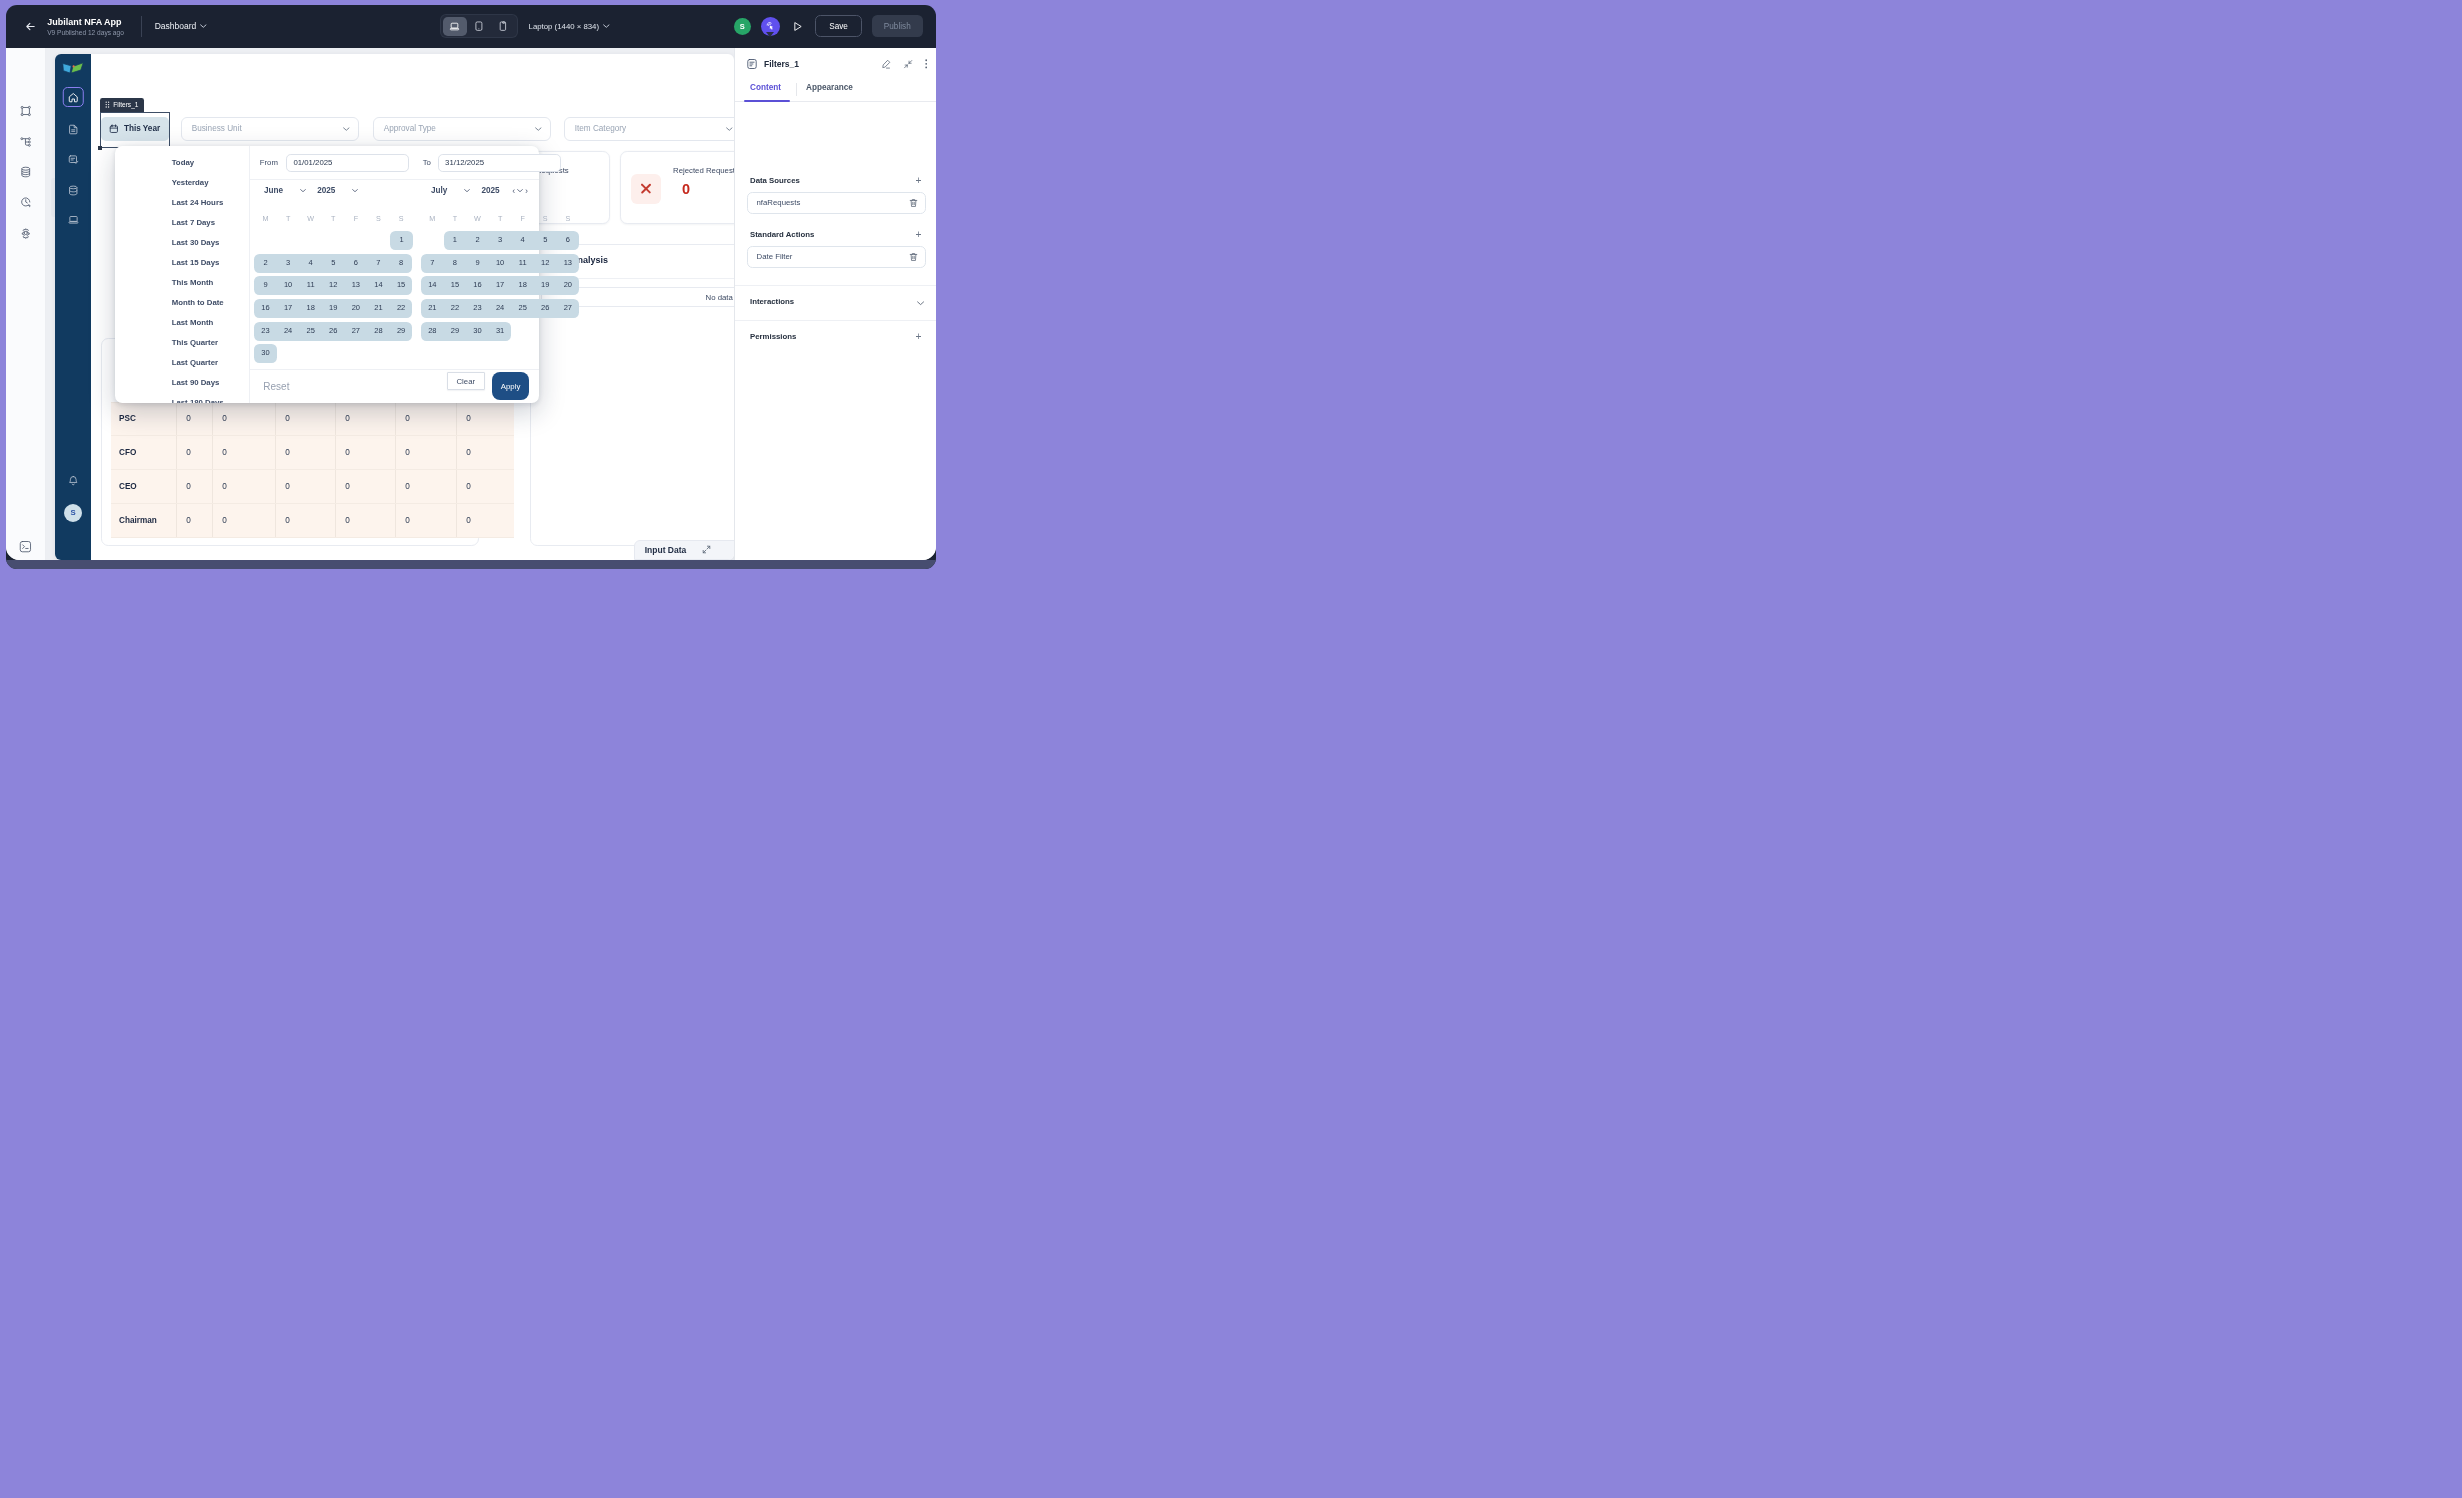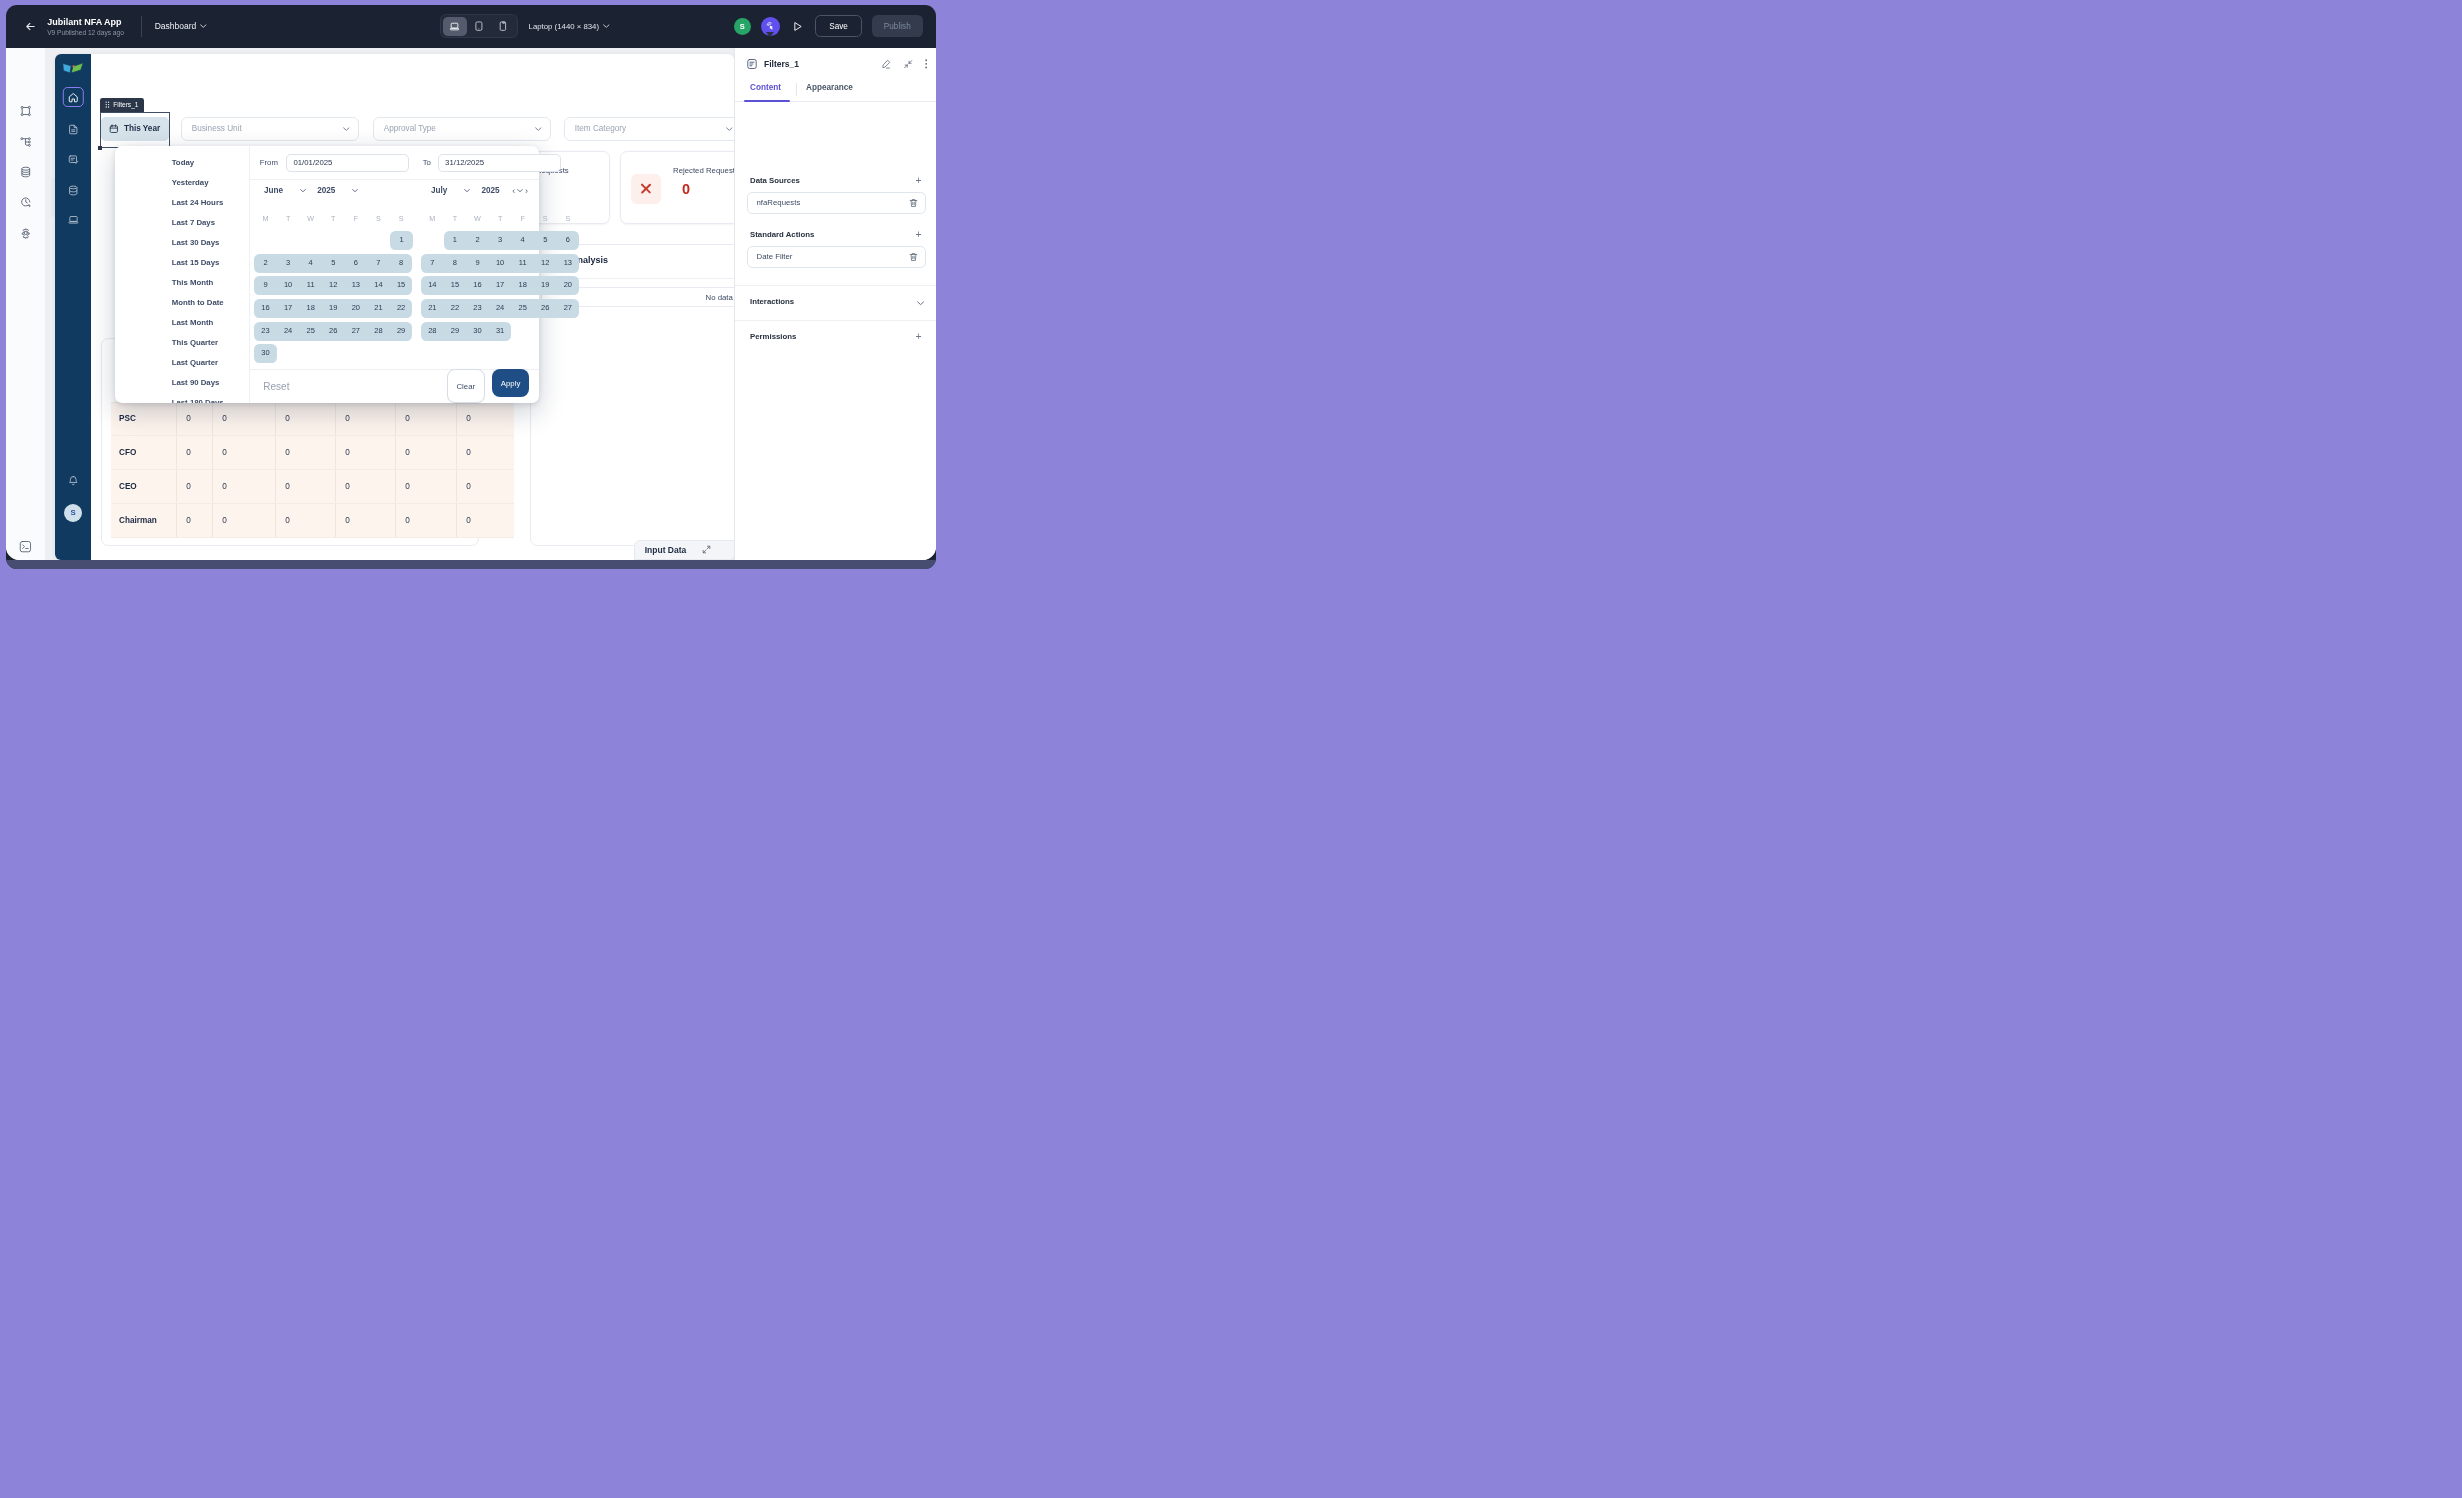--- a/index.html
+++ b/index.html
@@ -103,21 +103,21 @@
   .cal-grid { position:absolute; top:68px; width:159px; }
   .g1 { left:4.2px; } .g2 { left:171px; }
   .weekdays { display:flex; }
   .wd { width:22.6px; text-align:center; font-size:7.2px; color:#a9b2c1; }
   .days { position:relative; margin-top:8.5px; height:136px; }
   .day-run { position:absolute; display:flex; background:#c8dae4; border-radius:5.4px; height:18.7px; }
   .day-cell { width:22.6px; text-align:center; line-height:18.7px; font-size:7.5px; color:#2d3b53; cursor:pointer; }
   .popup-footer { position:absolute; left:0; bottom:0; width:100%; height:34px; border-top:0.6px solid #eef0f4; display:flex; align-items:center; padding:0 9.7px 0 13.3px; }
   .reset-link { font-size:10px; color:#97a0b0; cursor:pointer; }
   .footer-btns { margin-left:auto; display:flex; gap:7.2px; }
-  .btn-clear { height:34px; padding:0 8.5px; border:0.6px solid #d9dee6; background:#fff; border-radius:8px; font-size:7.8px; color:#3e4c66; font-family:inherit; cursor:pointer; box-shadow:0 0.6px 1.2px rgba(20,30,60,.06); }
+  .btn-clear { height:18px; padding:0 8.5px; border:0.6px solid #d9dee6; background:#fff; border-radius:1px; font-size:7.8px; color:#3e4c66; font-family:inherit; cursor:pointer; box-shadow:0 0.6px 1.2px rgba(20,30,60,.06); }
   .btn-apply { height:28px; padding:0 9px; border:none; background:#1e4e85; border-radius:8px; font-size:7.8px; color:#fff; font-family:inherit; cursor:pointer; }
 
   
   .panel { position:absolute; left:728px; top:0; width:202px; height:100%; background:#fff; border-left:0.6px solid #e4e7ec; z-index:6; }
   .panel-header { position:absolute; left:11px; top:8.5px; right:8.5px; height:15.7px; display:flex; align-items:center; gap:6px; }
   .panel-title { font-size:8.5px; font-weight:700; color:#212b3d; }
   .ph-icons { margin-left:auto; display:flex; gap:12px; color:#5b6676; }
   .ph-icons > * { cursor:pointer; }
   .tabs { position:absolute; left:0; top:35px; width:100%; height:20.5px; }
   .tab { position:absolute; top:0; font-size:8.2px; font-weight:600; cursor:pointer; }

